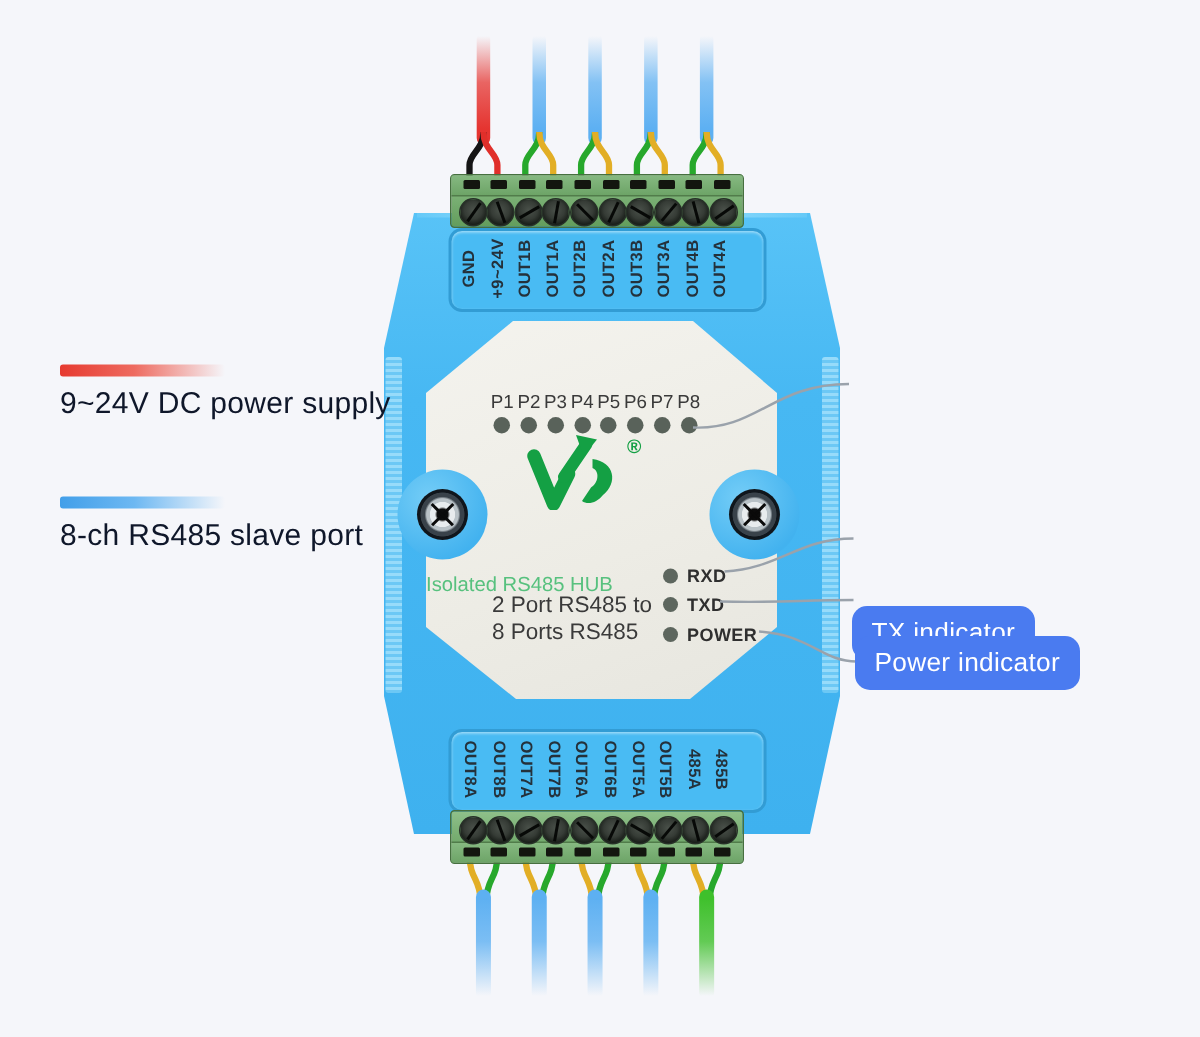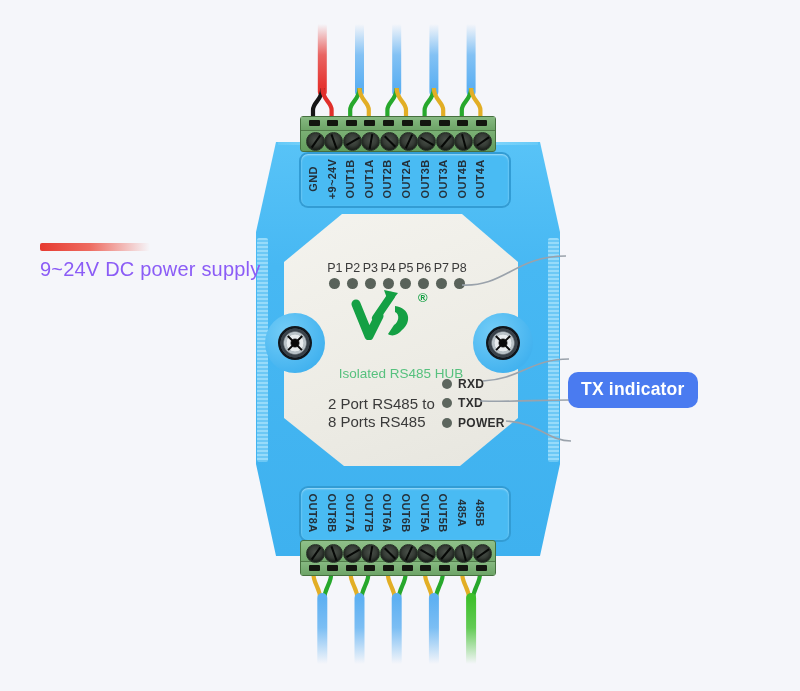--- a/index.html
+++ b/index.html
@@ -47,21 +47,21 @@
   .p-labels,.p-dots{position:absolute;left:42px;width:142px;display:flex;}
   .p-labels{top:47px;} .p-dots{top:64px;}
   .p-labels span{flex:1;text-align:center;font-size:12.5px;color:#3a3a3a;}
   .p-dots span{flex:1;display:flex;justify-content:center;}
   .p-dots i{width:11px;height:11px;border-radius:50%;background:#59625a;}
   .logo-svg{position:absolute;left:66px;top:74px;}
   .reg-mark{position:absolute;left:134px;top:76px;font-size:13px;color:#14a044;font-weight:700;}
   .model{position:absolute;left:0;right:0;top:127px;text-align:center;font-weight:bold;
     font-size:17px;color:#0aa344;letter-spacing:.4px;}
   .model-text{display:inline-block;border-bottom:2px solid #0aa344;padding:0 2px 2px;}
-  .subtitle{position:absolute;left:0;right:0;top:152px;text-align:center;font-size:13.5px;color:#57c17e;}
+  .subtitle{position:absolute;left:0;right:0;top:168px;text-align:left;font-size:13.5px;color:#57c17e;}
   .desc{position:absolute;left:44px;font-size:15px;color:#3a3a3a;white-space:nowrap;}
   .desc.l1{top:181px;} .desc.l2{top:199px;}
   .status-row{position:absolute;left:158px;display:flex;align-items:center;height:13px;}
   .status-row.rxd{top:163px;} .status-row.txd{top:182px;} .status-row.pwr{top:202px;}
   .led-dot{width:10px;height:10px;border-radius:50%;background:#5d665e;margin-right:6px;}
   .led-label{font-size:12px;color:#2f2f2f;font-weight:600;letter-spacing:.3px;}
 
   
   .screw-tab{width:60px;height:60px;border-radius:50%;top:313px;z-index:4;
     background:radial-gradient(circle at 35% 32%,#74cdf7,#42b2ef 75%);}
@@ -70,31 +70,31 @@
     background:radial-gradient(circle,#0c0c0c 0 15%,#e8ecee 21% 34%,#b9c2c7 36% 44%,#39424a 50% 60%,#10161c 62% 100%);}
   .slot-line{position:absolute;left:47%;top:20%;width:2px;height:60%;background:#0a0a0a;}
   .slot-line.a{transform:rotate(45deg);} .slot-line.b{transform:rotate(-45deg);}
 
   
   .callout{position:absolute;background:#4a7bf0;color:#fff;border-radius:10px;
     padding:4px 13px 6px;font-size:17.5px;line-height:26px;white-space:pre-line;
     font-weight:500;letter-spacing:.2px;z-index:6;}
   .callout.c0{left:566px;top:228px;}
   .callout.c1{left:568px;top:342px;}
-  .callout.c2{left:568px;top:372px;font-weight:bold;}
+  .callout.c2{left:568px;top:404px;}
   .callout.c3{left:570px;top:424px;}
 
   
   .legend-item{position:absolute;left:40px;width:240px;z-index:6;}
   .legend-item.i0{top:243px;} .legend-item.i1{top:331px;} .legend-item.i2{top:419px;}
   .legend-bar{width:110px;height:8px;border-radius:2px;}
   .bar-power{background:linear-gradient(90deg,#e63a30 0%,#ee6b60 45%,rgba(246,140,130,0) 100%);}
   .bar-slave{background:linear-gradient(90deg,#429fe9 0%,#6db8f2 45%,rgba(140,200,250,0) 100%);}
   .bar-master{background:linear-gradient(90deg,#32b42a 0%,#5ec94f 45%,rgba(150,220,140,0) 100%);}
-  .legend-label{margin-top:7px;font-size:20px;color:#8b5cf6;letter-spacing:.2px;white-space:nowrap;}
+  .legend-label{margin-top:7px;font-size:20px;color:#0f172a;letter-spacing:.2px;white-space:nowrap;}
 </style>
 </head>
 <body>
 
 <div class="stage">
 
   <svg class="layer" style="z-index:1">
     <defs>
       <linearGradient id="gradRed" gradientUnits="userSpaceOnUse" x1="0" y1="24" x2="0" y2="86">
         <stop offset="0" stop-color="#e53430" stop-opacity="0"></stop>
@@ -369,19 +369,24 @@
     </div>
 
   <svg class="layer" style="z-index:5">
     <path d="M462 285 C505 287 515 256 566 256" stroke="#9aa2ab" stroke-width="1.6" fill="none"></path>
     <path d="M483 381 C520 379 532 359 569 359" stroke="#9aa2ab" stroke-width="1.6" fill="none"></path>
     <path d="M480 401 C520 402 534 400 569 400" stroke="#9aa2ab" stroke-width="1.6" fill="none"></path>
     <path d="M506 421 C540 423 548 441 571 441" stroke="#9aa2ab" stroke-width="1.6" fill="none"></path>
   </svg>
 
   <div class="callout c2">TX indicator</div>
+  <div class="callout c3">Power indicator</div>
 
   <div class="legend-item i0">
     <div class="legend-bar bar-power"></div>
     <div class="legend-label">9~24V DC power supply</div>
   </div>
+  <div class="legend-item i1">
+    <div class="legend-bar bar-slave"></div>
+    <div class="legend-label">8-ch RS485 slave port</div>
+  </div>
 
 </div>
 
 </body></html>

